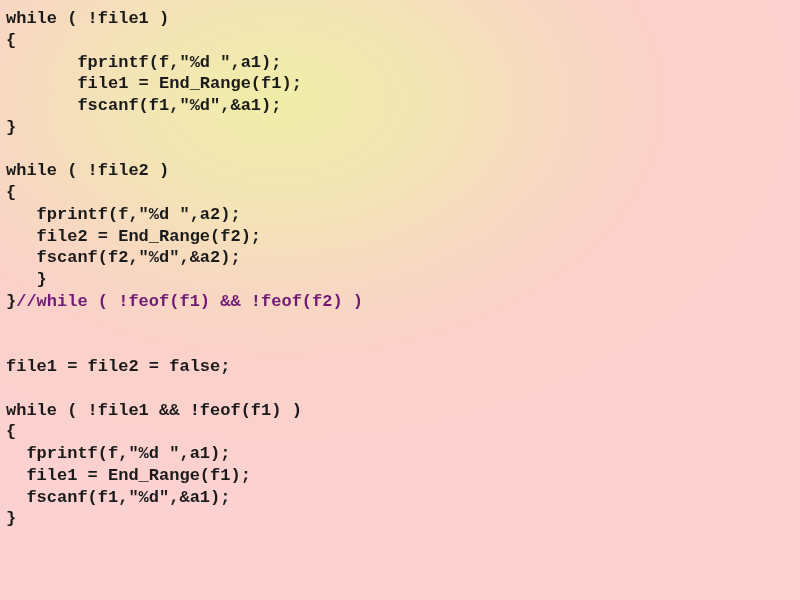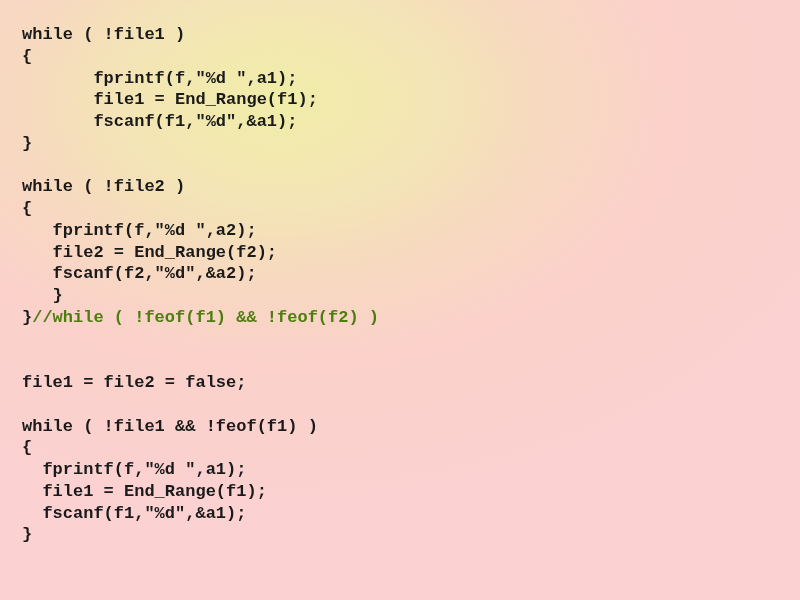--- a/index.html
+++ b/index.html
@@ -11,30 +11,30 @@
   }
   body {
     background: radial-gradient(ellipse 600px 400px at 280px 100px, #f0eda8 0%, #f3e5b5 25%, #f7d9c0 45%, #fbd1ca 65%, #fbd1d1 100%);
     font-family: "Courier New", Courier, monospace;
     font-size: 17px;
     font-weight: bold;
     line-height: 1.28;
     color: #1a1a1a;
   }
   pre {
-    margin: 16px;
+    margin: 0;
     padding: 8px 6px;
     font-family: inherit;
     white-space: pre;
   }
   .code-line {
     display: block;
     min-height: 1.28em;
   }
   .comment {
-    color: #4d7c0f;
+    color: #701a75;
     text-align: center;
   }
 </style>
 </head>
 <body>
 
 <pre id="code-container"><span class="code-line"><span>while ( !file1 )</span><span class="comment"></span></span><span class="code-line"><span>{</span><span class="comment"></span></span><span class="code-line"><span>       fprintf(f,"%d ",a1);</span><span class="comment"></span></span><span class="code-line"><span>       file1 = End_Range(f1);</span><span class="comment"></span></span><span class="code-line"><span>       fscanf(f1,"%d",&amp;a1);</span><span class="comment"></span></span><span class="code-line"><span>}</span><span class="comment"></span></span><span class="code-line"><span></span><span class="comment"></span></span><span class="code-line"><span>while ( !file2 )</span><span class="comment"></span></span><span class="code-line"><span>{</span><span class="comment"></span></span><span class="code-line"><span>   fprintf(f,"%d ",a2);</span><span class="comment"></span></span><span class="code-line"><span>   file2 = End_Range(f2);</span><span class="comment"></span></span><span class="code-line"><span>   fscanf(f2,"%d",&amp;a2);</span><span class="comment"></span></span><span class="code-line"><span>   }</span><span class="comment"></span></span><span class="code-line"><span>}</span><span class="comment">//while ( !feof(f1) &amp;&amp; !feof(f2) )</span></span><span class="code-line"><span></span><span class="comment"></span></span><span class="code-line"><span></span><span class="comment"></span></span><span class="code-line"><span>file1 = file2 = false;</span><span class="comment"></span></span><span class="code-line"><span></span><span class="comment"></span></span><span class="code-line"><span>while ( !file1 &amp;&amp; !feof(f1) )</span><span class="comment"></span></span><span class="code-line"><span>{</span><span class="comment"></span></span><span class="code-line"><span>  fprintf(f,"%d ",a1);</span><span class="comment"></span></span><span class="code-line"><span>  file1 = End_Range(f1);</span><span class="comment"></span></span><span class="code-line"><span>  fscanf(f1,"%d",&amp;a1);</span><span class="comment"></span></span><span class="code-line"><span>}</span><span class="comment"></span></span></pre>
 
 </body></html>

